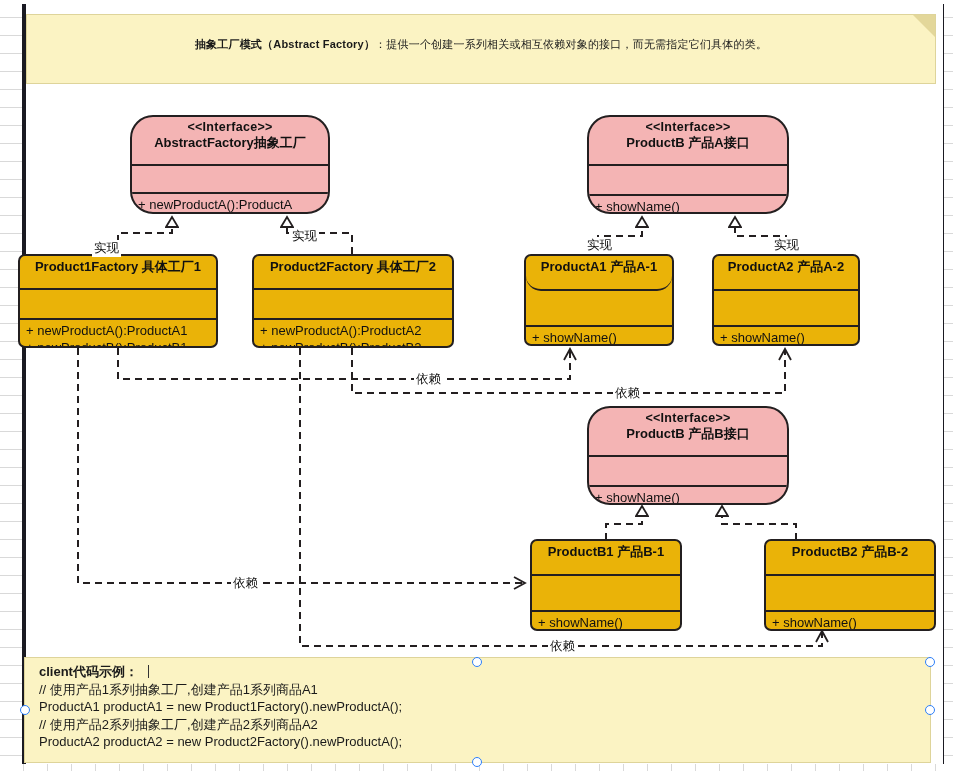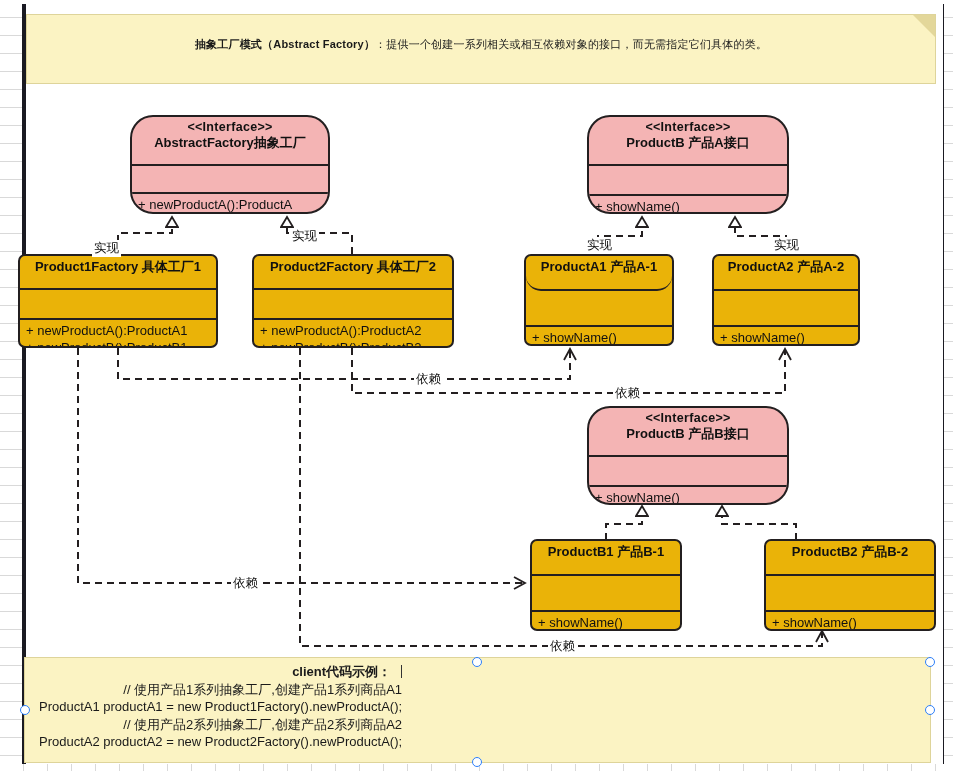--- a/index.html
+++ b/index.html
@@ -28,21 +28,21 @@
   .note{position:absolute;background:#fbf3c3;border:1px solid #ded49a;z-index:3;}
   .note-fold{position:absolute;right:0;top:0;width:0;height:0;
     border-left:22px solid transparent;border-top:22px solid #e3d79a;}
 
   .note-top{left:26px;top:14px;width:908px;height:68px;}
   .note-top-text{position:absolute;left:0;right:0;top:22px;text-align:center;
     font-size:11px;color:#1a1a1a;letter-spacing:.2px;}
   .note-top-text b{font-weight:bold;}
 
   .note-code{left:24px;top:657px;width:905px;height:104px;}
-  .code-lines{position:absolute;left:14px;top:5px;font-size:13px;color:#1a1a1a;line-height:17.5px;text-align:right;}
+  .code-lines{position:absolute;left:14px;top:5px;font-size:13px;color:#1a1a1a;line-height:17.5px;}
   .code-lines .ttl{font-weight:bold;}
   .code-lines .cmt{font-style:normal;}
   .caret{display:inline-block;width:1px;height:13px;background:#333;vertical-align:-2px;margin-left:10px;}
 
   
   .cls{position:absolute;border:2px solid #231f20;border-radius:7px;background:#eab308;
     box-sizing:border-box;overflow:hidden;z-index:4;}
   .cls.iface{background:#f4b4b4;border-color:#231f20;border-radius:23px;}
   .cls .hdr{text-align:center;font-weight:bold;font-size:13px;color:#111;
     padding:3px 2px 4px;line-height:15px;border-bottom:2px solid #231f20;}

